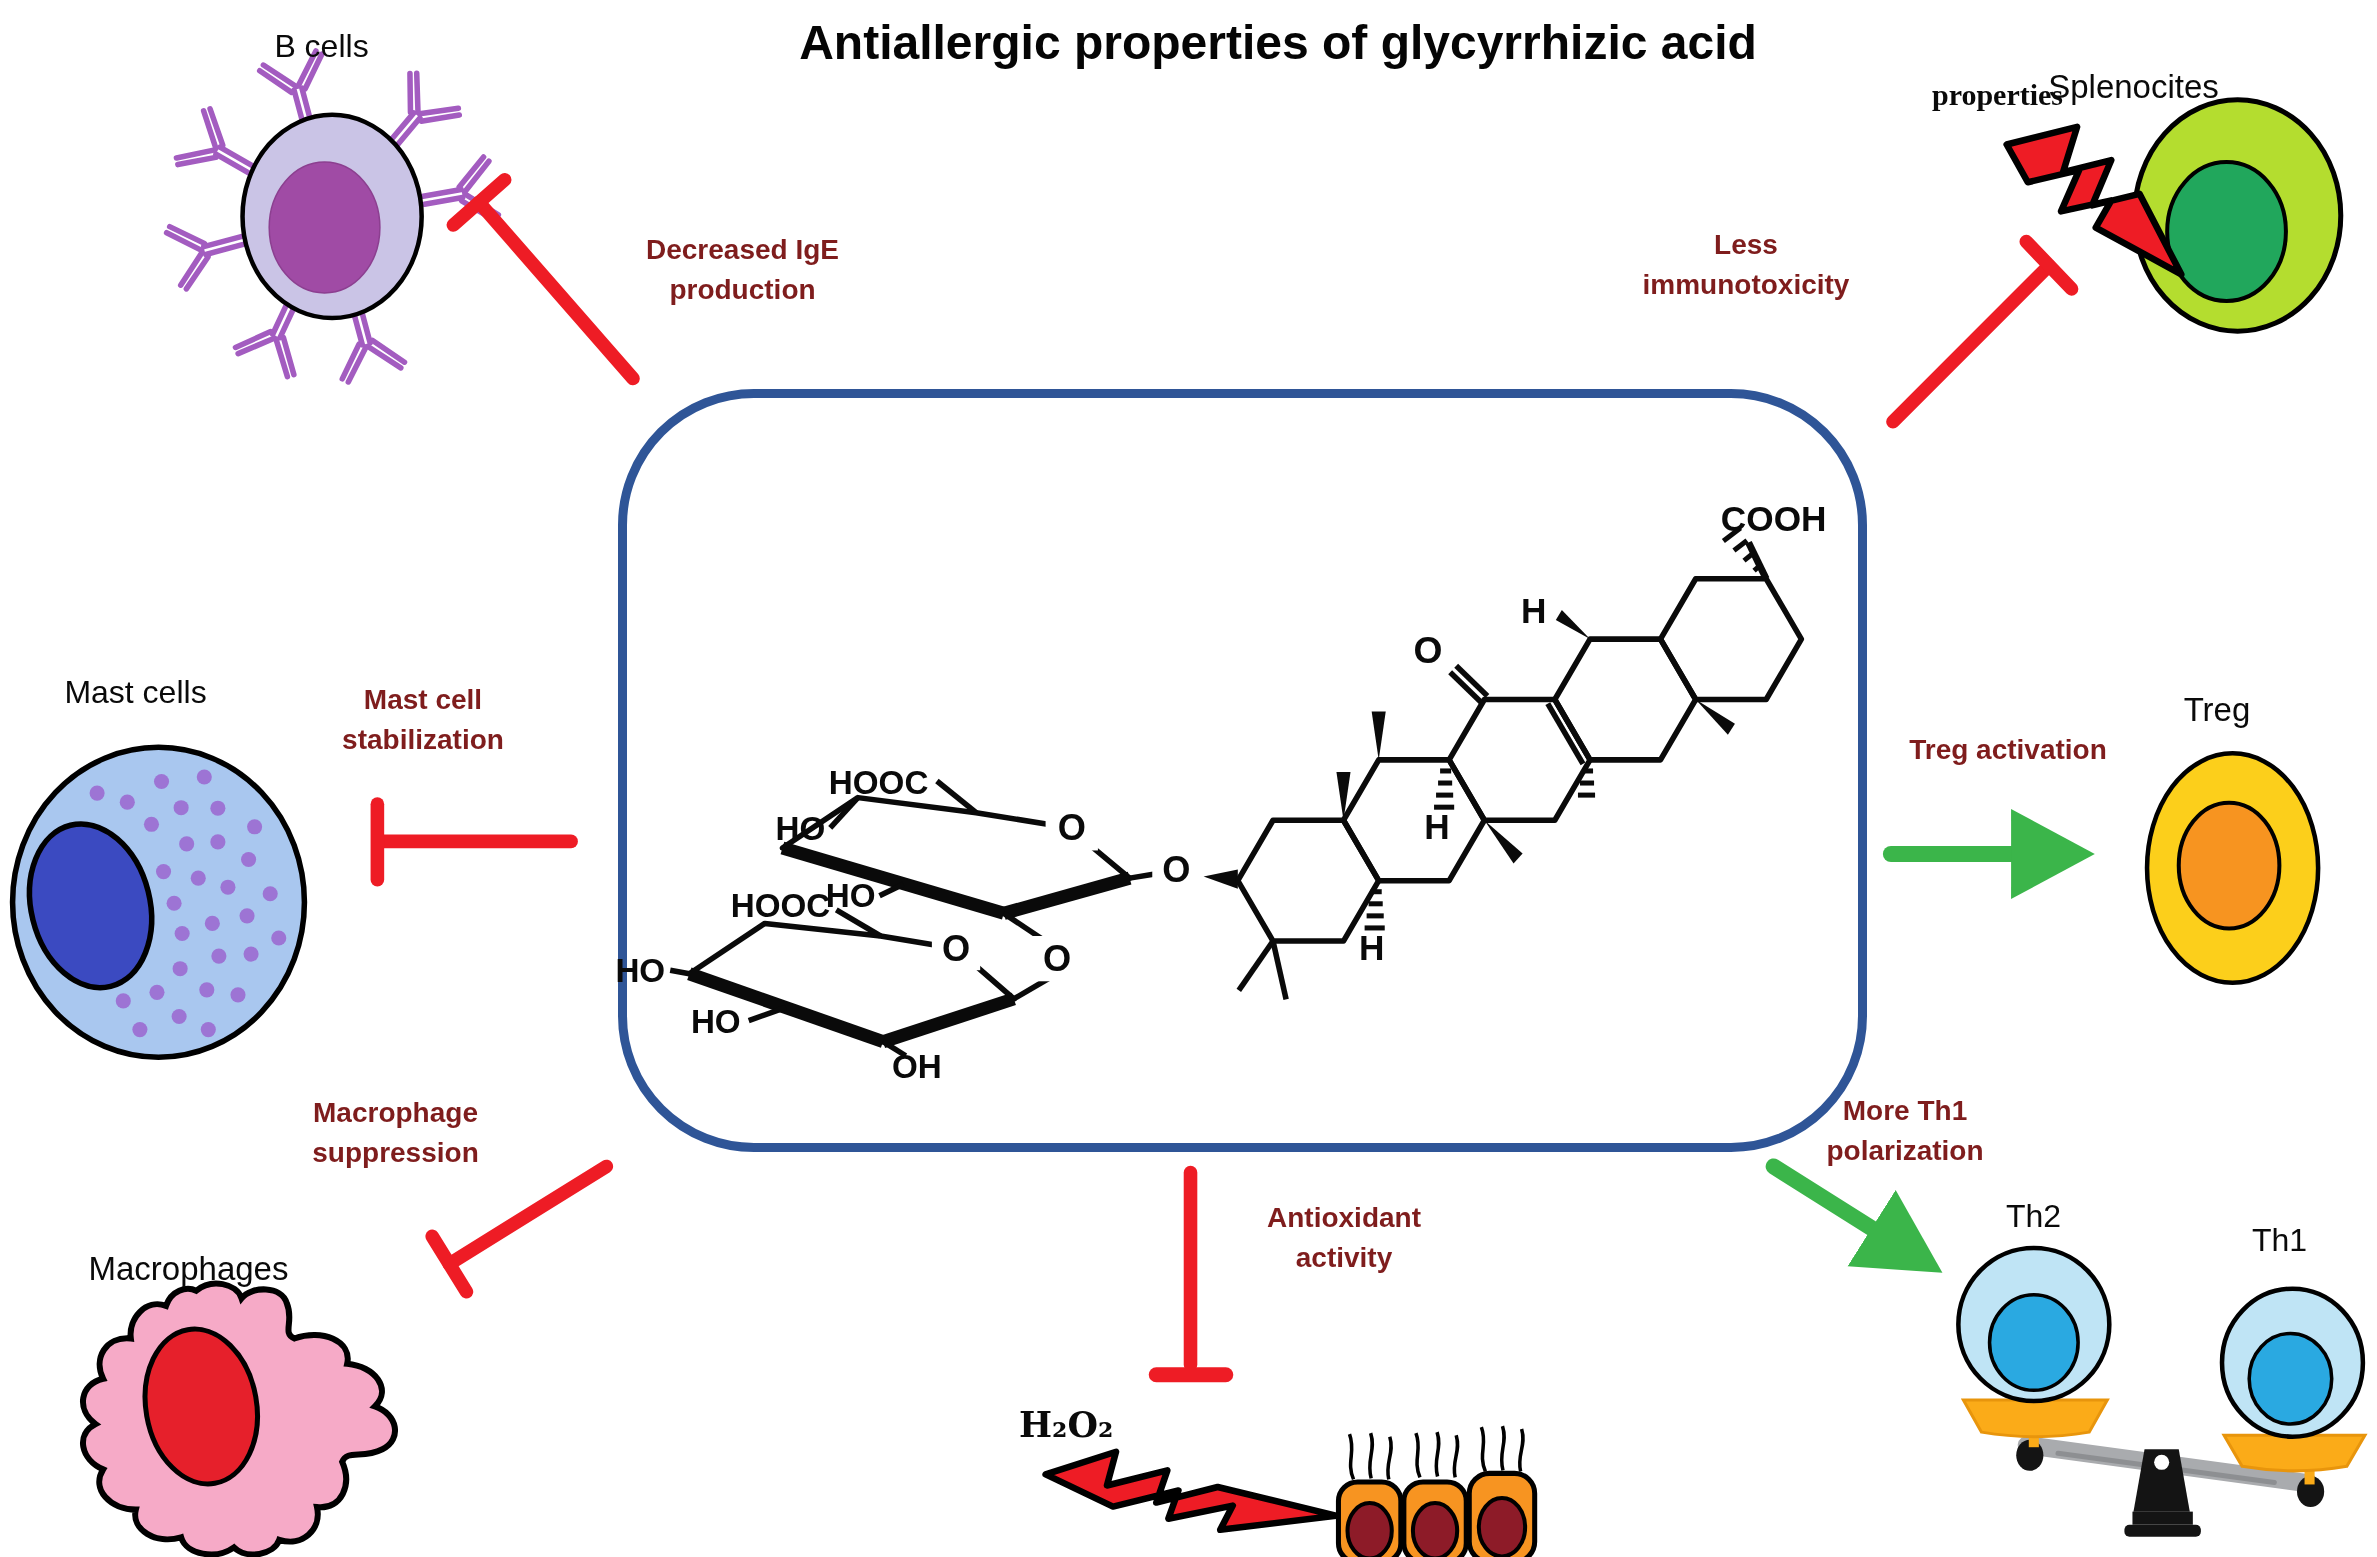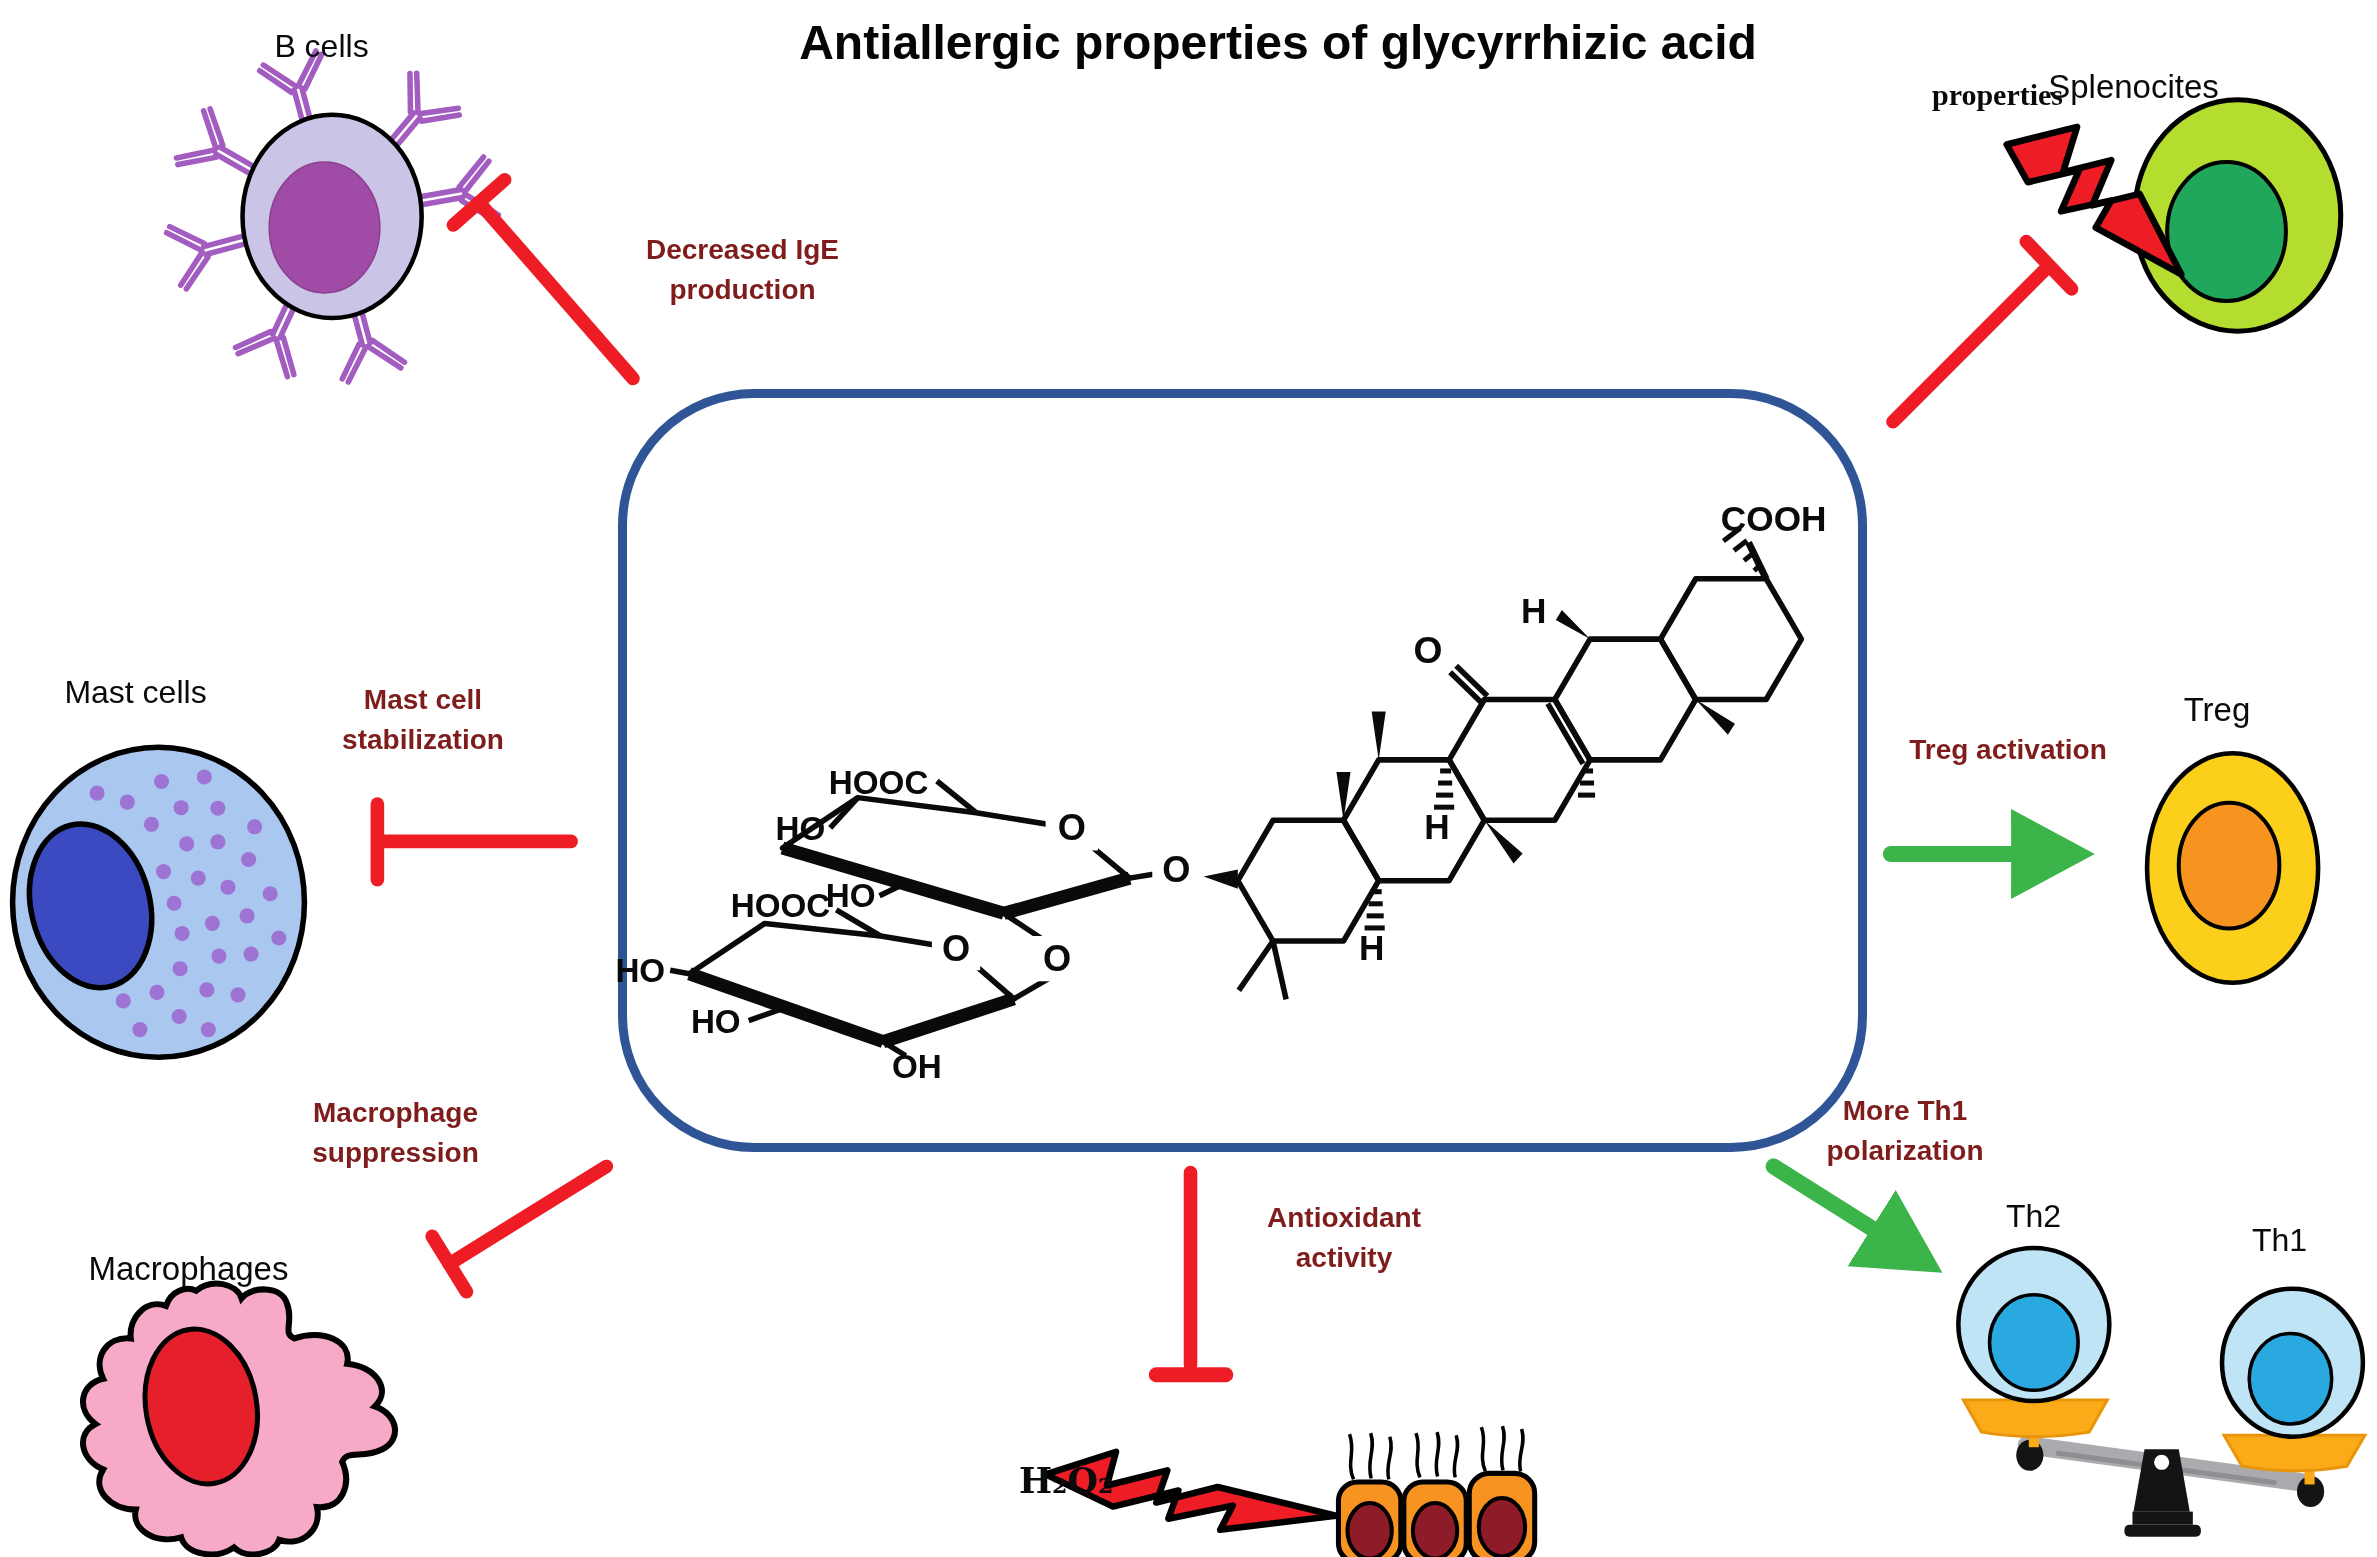--- a/index.html
+++ b/index.html
@@ -307,20 +307,24 @@
   </div>
 
   <div class="lbl serifb" style="left:1902px;top:74px;width:191px;font-size:30px;">
     <span>properties</span>
   </div>
 
   <div class="lbl node-label" style="left:2023px;top:64px;width:221px;font-size:33px;">
     <span>Splenocites</span>
   </div>
 
+  <div class="lbl effect" style="left:1595px;top:225px;width:302px;">
+    <span>Less</span>
+    <span>immunotoxicity</span>
+  </div>
 
   <div class="lbl compound" style="left:717px;top:467px;width:503px;">
   </div>
 
   <div class="lbl node-label" style="left:30px;top:670px;width:211px;">
     <span>Mast cells</span>
   </div>
 
   <div class="lbl effect" style="left:282px;top:680px;width:282px;">
     <span>Mast cell</span>
@@ -342,21 +346,21 @@
 
   <div class="lbl node-label" style="left:55px;top:1246px;width:267px;font-size:33px;">
     <span>Macrophages</span>
   </div>
 
   <div class="lbl effect" style="left:1228px;top:1198px;width:232px;">
     <span>Antioxidant</span>
     <span>activity</span>
   </div>
 
-  <div class="lbl h2o2" style="left:1019px;top:1456px;width:161px;text-align:left;">
+  <div class="lbl h2o2" style="left:1019px;top:1400px;width:161px;text-align:left;">
     <span>H₂O₂</span>
   </div>
 
 
   <div class="lbl effect" style="left:1774px;top:1091px;width:262px;">
     <span>More Th1</span>
     <span>polarization</span>
   </div>
 
   <div class="lbl node-label" style="left:1958px;top:1194px;width:151px;">

